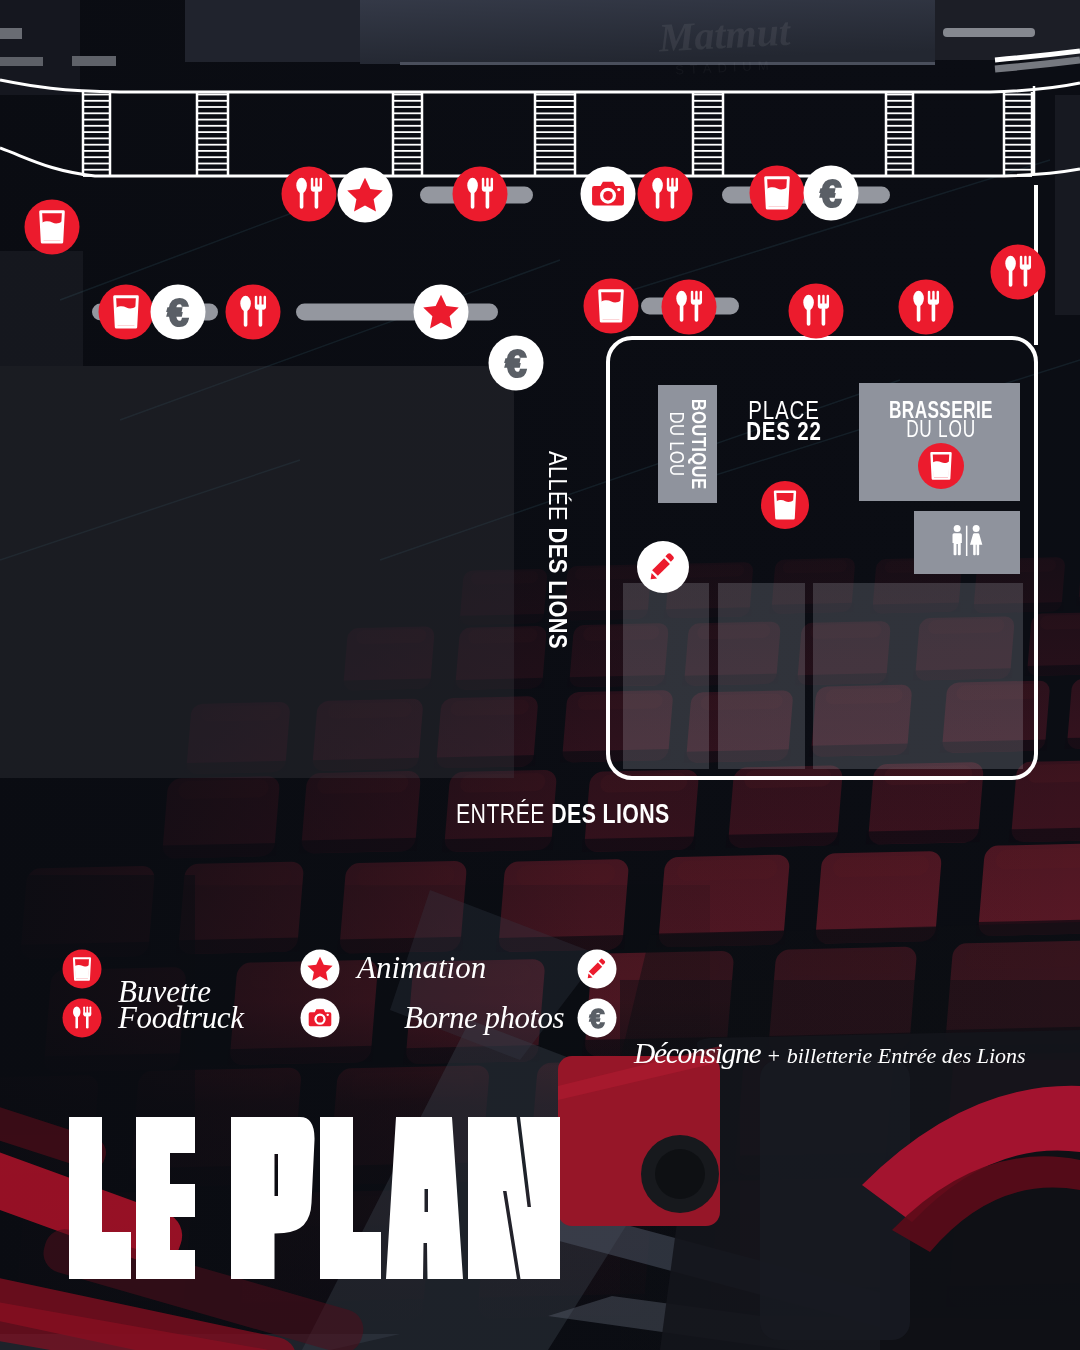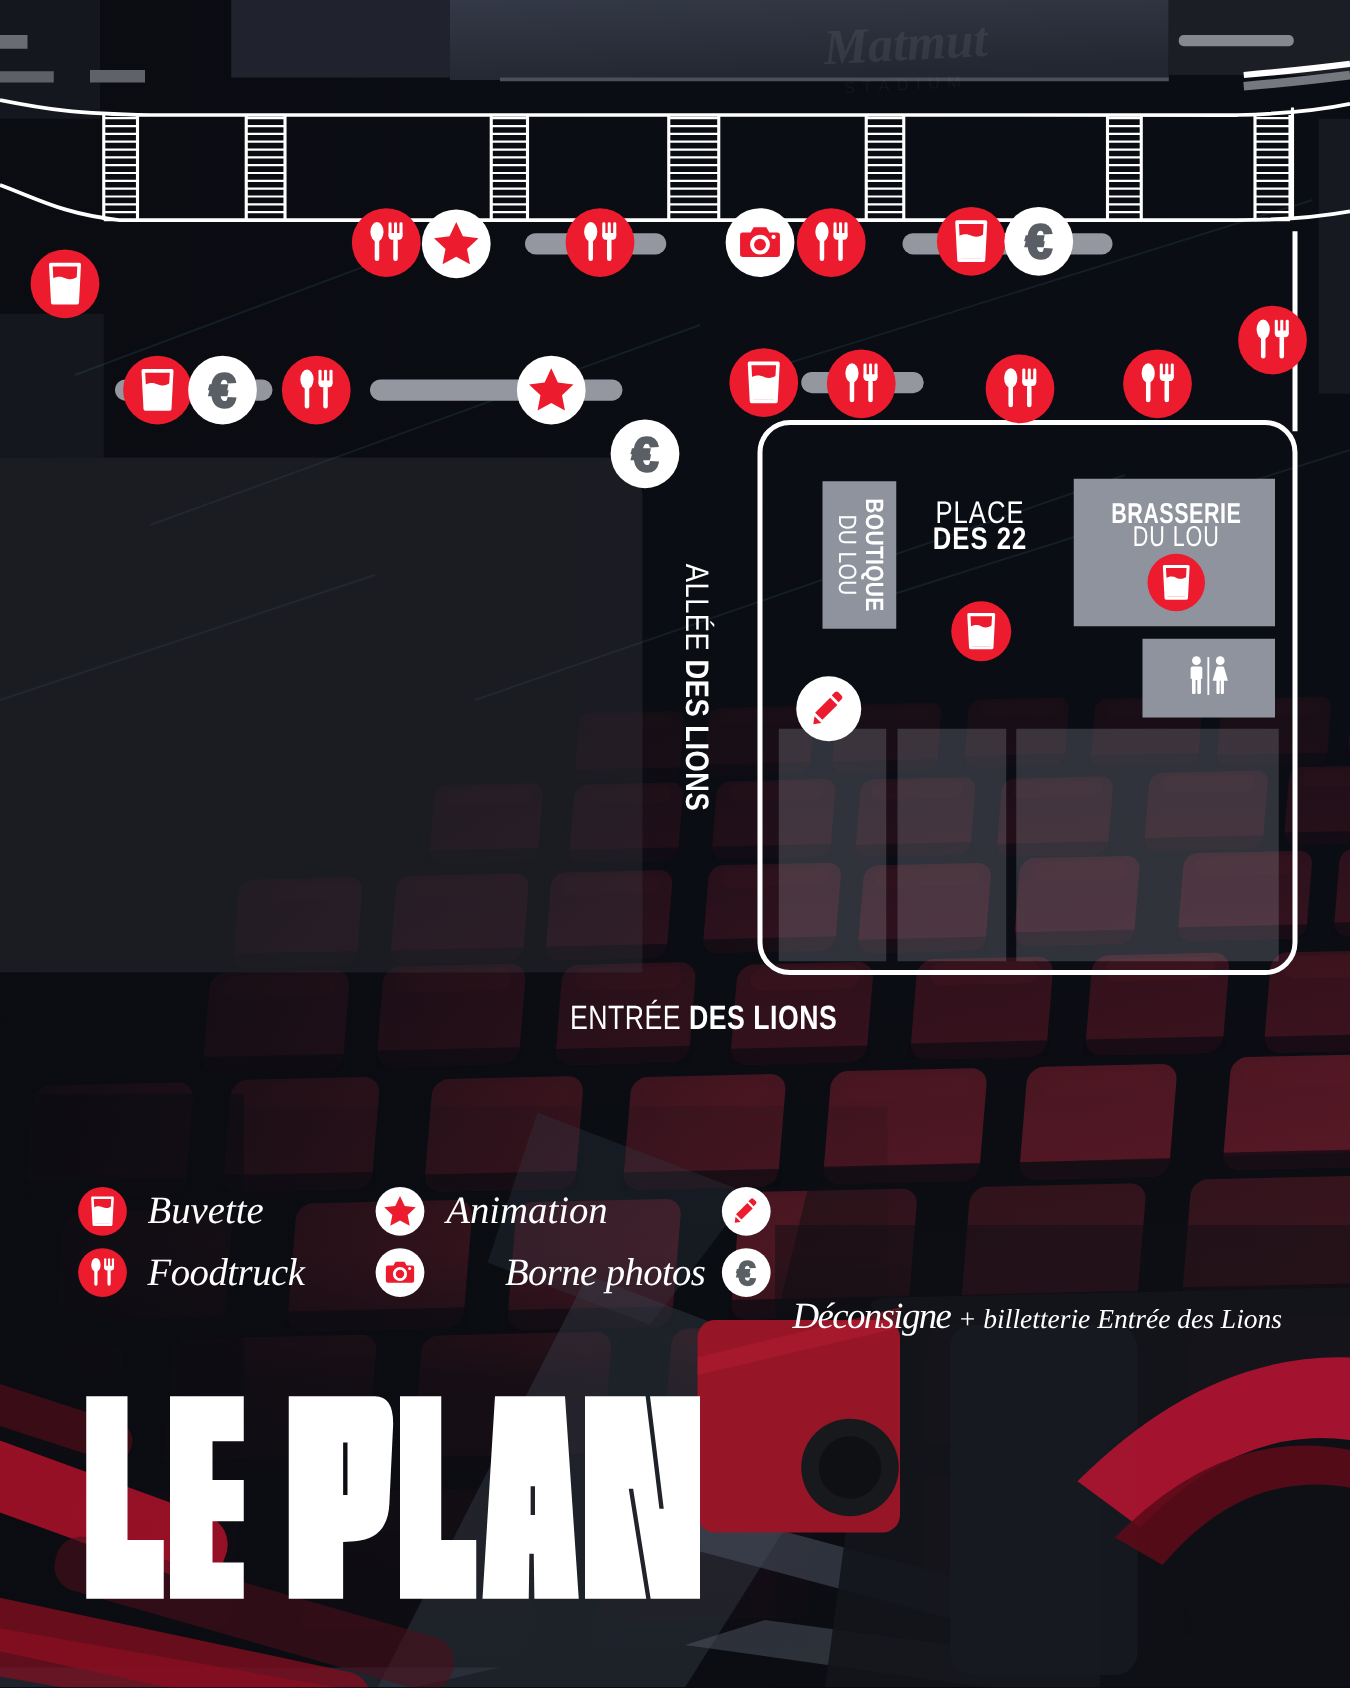--- a/index.html
+++ b/index.html
@@ -753,17 +753,17 @@
   <div style="position:absolute;transform:translate(-50%,-50%) rotate(90deg);font-size:26px;white-space:nowrap;"><span style="display:inline-block;transform:scaleX(0.84);letter-spacing:0.5px;">ALLÉE <b>DES LIONS</b></span></div>
 </div>
 <div class="t condc" style="left:684px;top:396px;width:200px;text-align:center;font-size:25px;letter-spacing:1px;">PLACE</div>
 <div class="t condc" style="left:684px;top:417px;width:200px;text-align:center;font-size:25px;font-weight:bold;letter-spacing:1px;">DES 22</div>
 <div class="t" style="left:841px;top:397px;width:200px;text-align:center;font-size:23px;font-weight:bold;letter-spacing:0.5px;transform:scaleX(0.75);transform-origin:50% 50%;">BRASSERIE</div>
 <div class="t" style="left:841px;top:416px;width:200px;text-align:center;font-size:23px;letter-spacing:1px;transform:scaleX(0.75);transform-origin:50% 50%;">DU LOU</div>
 <div class="t" style="left:658px;top:385px;width:59px;height:118px;">
   <div style="position:absolute;left:50%;top:50%;transform:translate(-50%,-50%) rotate(90deg) scaleX(0.84);font-size:20px;line-height:22px;text-align:center;letter-spacing:0.3px;"><b>BOUTIQUE</b><br>DU&nbsp;LOU</div>
 </div>
 
-<div class="t serif" style="left:118px;top:950px;font-size:31px;">Buvette</div>
+<div class="t serif" style="left:118px;top:974px;font-size:31px;">Buvette</div>
 <div class="t serif" style="left:357px;top:950px;font-size:31px;">Animation</div>
 <div class="t serif" style="left:118px;top:1000px;font-size:31px;letter-spacing:-0.4px;font-style:italic;">Foodtruck</div>
 <div class="t serif" style="left:357px;top:1000px;font-size:31px;letter-spacing:-0.5px;margin-left:47px;">Borne photos</div>
 <div class="t serif" style="left:634px;top:1001px;font-size:29.5px;letter-spacing:-1.3px;margin-top:36px;">Déconsigne <span style="font-size:22px;letter-spacing:0;">+ billetterie Entrée des Lions</span></div>
 </div>
 </body></html>

